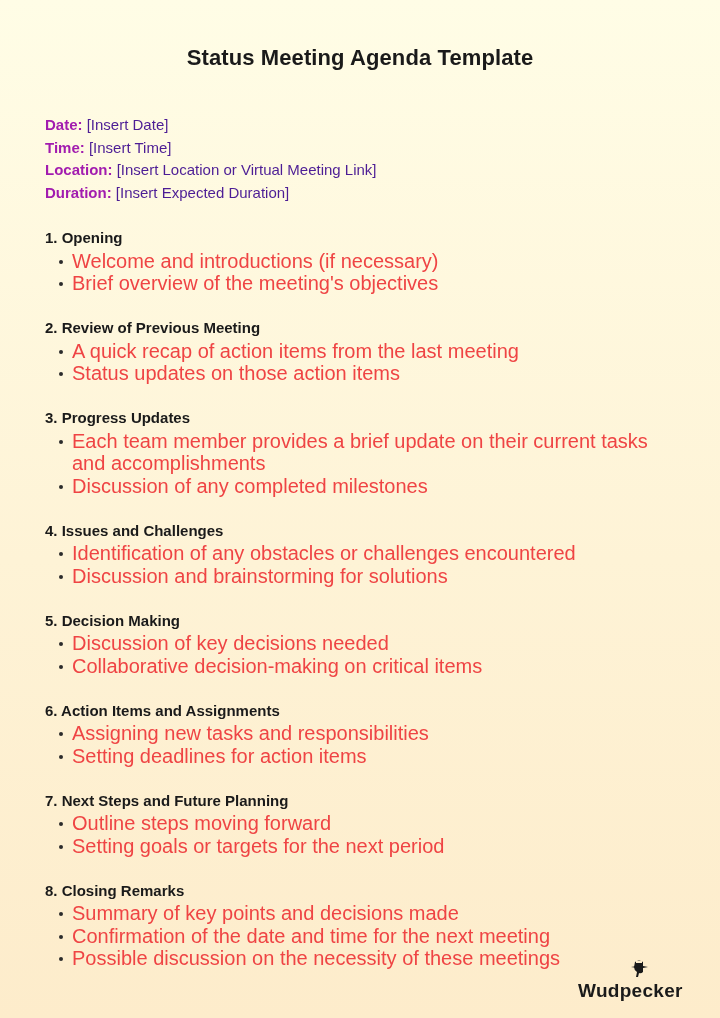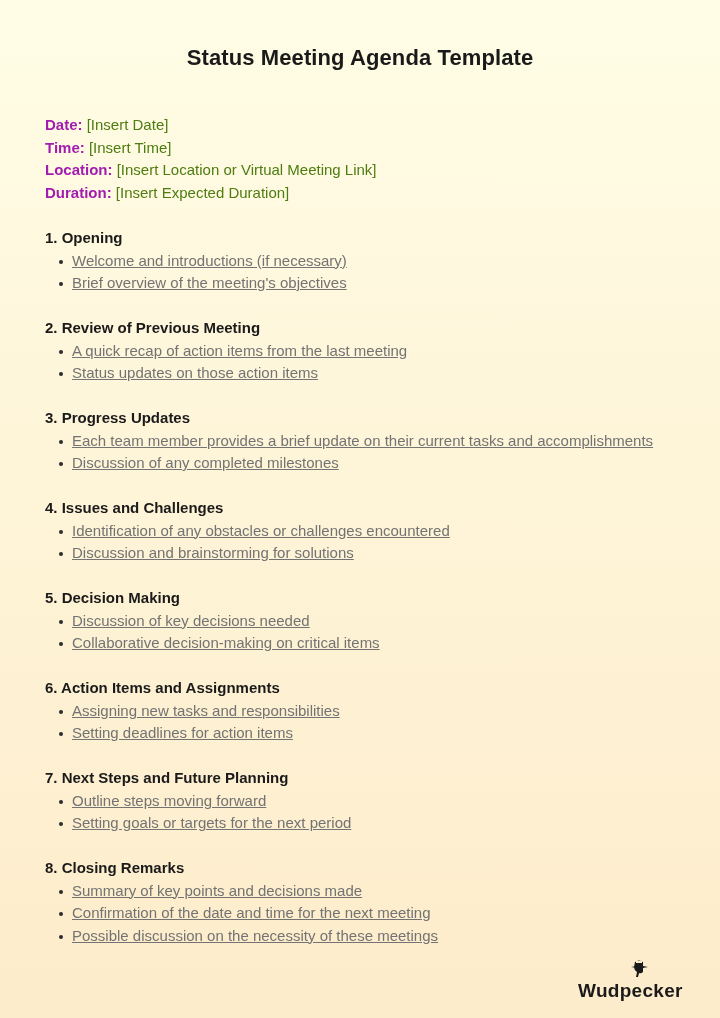--- a/index.html
+++ b/index.html
@@ -10,29 +10,29 @@
       color: #2b2b2b;
       position: relative;
     }
     .page { position: absolute; left: 0; top: 0; width: 720px; height: 1018px; }
     .title {
       position: absolute; top: 45px; left: 0; width: 720px; text-align: center;
       font-size: 22px; font-weight: bold; color: #1a1a1a; letter-spacing: 0.1px;
     }
     .meta { position: absolute; top: 114px; left: 45px; font-size: 15px; line-height: 22.5px; }
     .meta .row b { color: #a21caf; }
-    .meta .row span.val { color: #4d7c0f; }
+    .meta .row span.val { color: #4c1d95; }
     .sections { position: absolute; top: 227px; left: 45px; width: 640px; }
     .section { margin-bottom: 22.5px; }
     .section h2 {
       margin: 0; font-size: 15px; font-weight: bold; color: #1a1a1a; line-height: 22.5px;
     }
     .section ul { margin: 0; padding: 0; list-style: none; }
     .section li {
-      position: relative; padding-left: 27px; font-size: 15px; line-height: 22.5px; color: #737373; text-decoration: underline;
+      position: relative; padding-left: 27px; font-size: 20px; line-height: 22.5px; color: #ef4444;
     }
     .section li::before {
       content: ""; position: absolute; left: 14px; top: 10px; width: 4px; height: 4px;
       border-radius: 50%; background: #2b2b2b;
     }
     .logo { position: absolute; left: 578px; top: 958px; width: 122px; text-align: left; }
     .logo .bird { display: block; margin: 0 auto 2px auto; }
     .logo .word {
       font-size: 19px; font-weight: bold; color: #1a1a1a; letter-spacing: 0.3px;
     }

